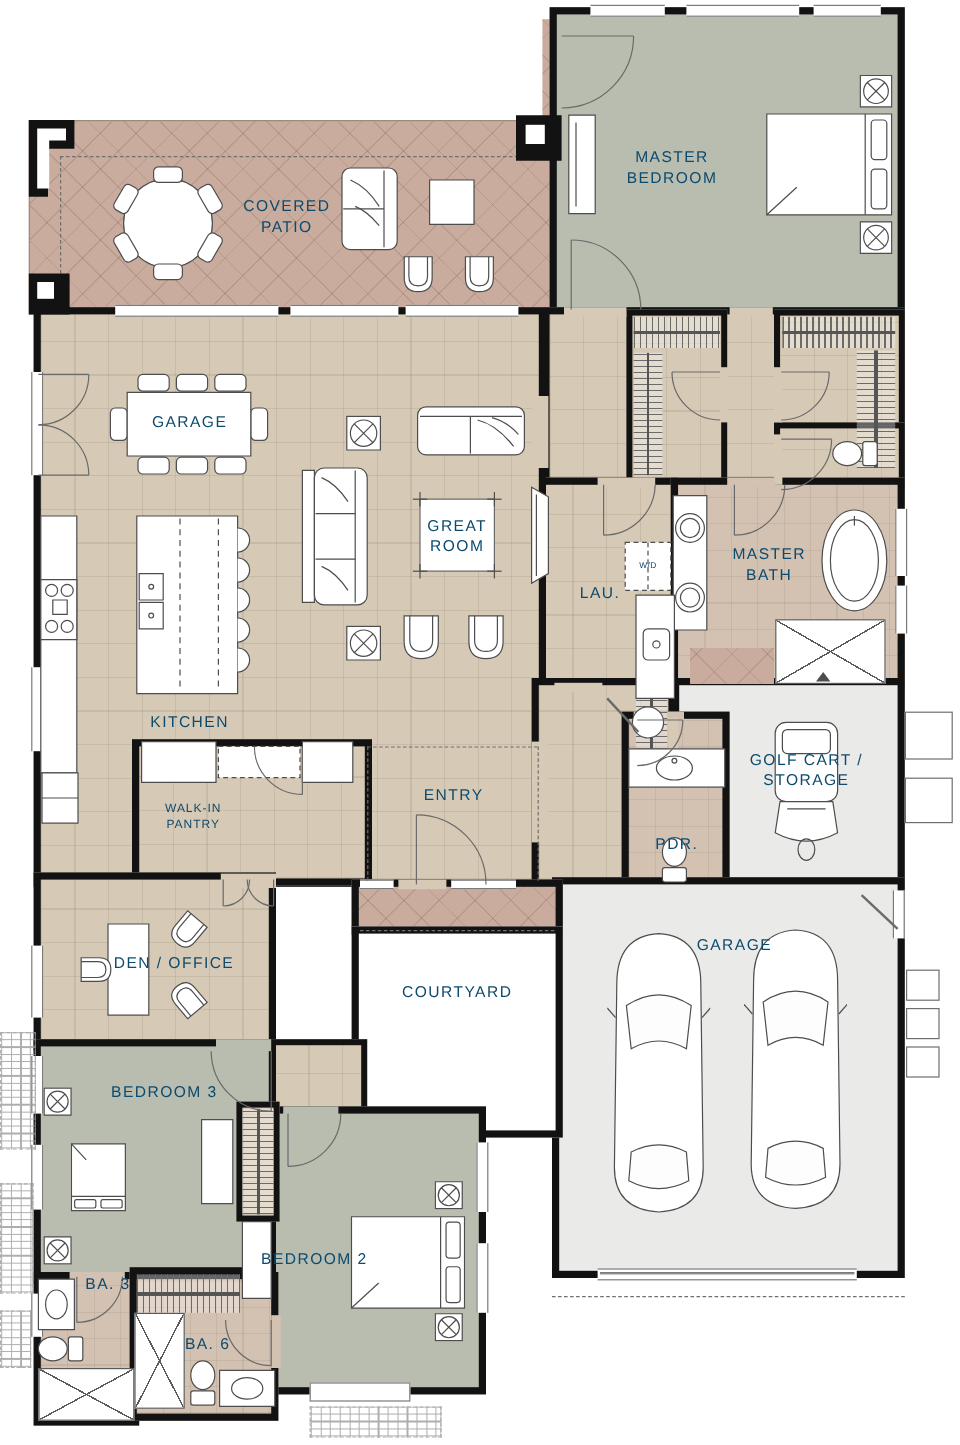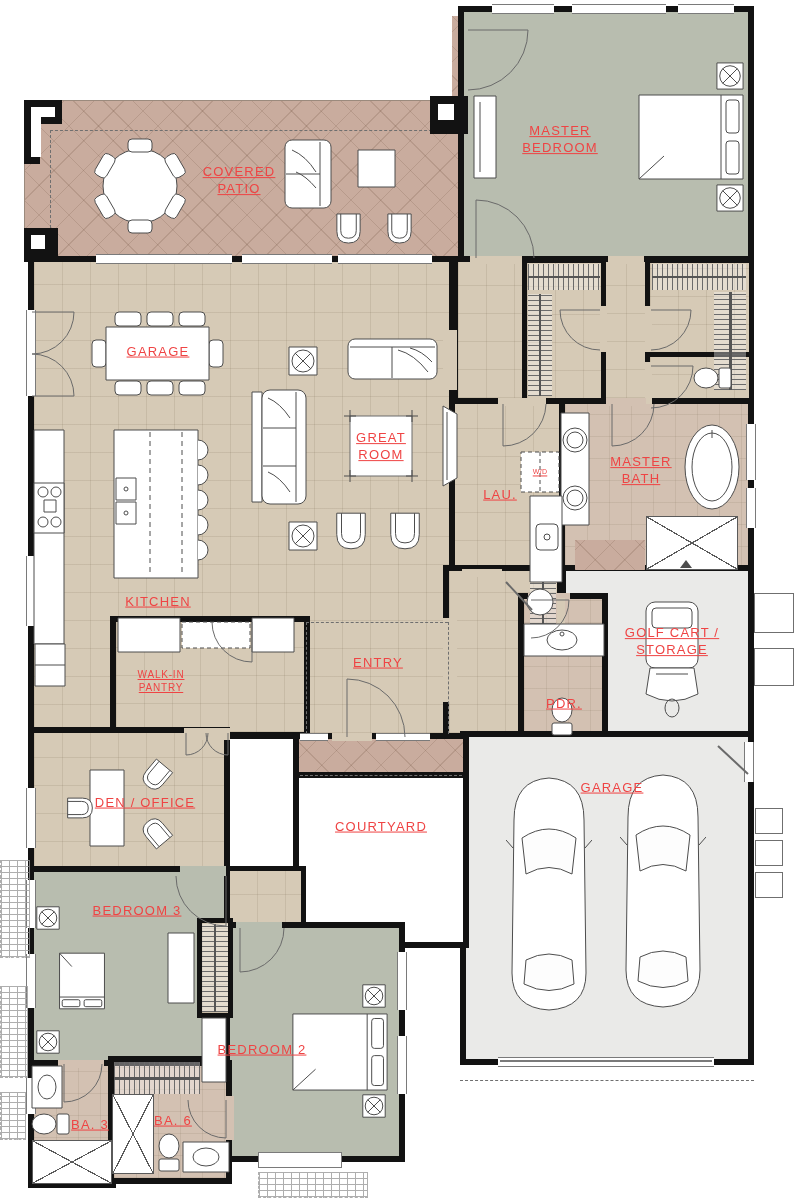--- a/index.html
+++ b/index.html
@@ -35,22 +35,22 @@
            repeating-linear-gradient(90deg,#6b6b6b 0 1px,transparent 1px 5px);}
   .hang.vv{background-image:linear-gradient(to right,transparent 46%,#555 46%,#555 55%,transparent 55%),
            repeating-linear-gradient(0deg,#6b6b6b 0 1px,transparent 1px 5px);}
   .xbox{position:absolute;box-sizing:border-box;background-color:#fff;border:1px solid #5a5a5a;
         background-image:linear-gradient(to top right,transparent calc(50% - .6px),#5a5a5a calc(50% - .6px),#5a5a5a calc(50% + .6px),transparent calc(50% + .6px)),
                          linear-gradient(to bottom right,transparent calc(50% - .6px),#5a5a5a calc(50% - .6px),#5a5a5a calc(50% + .6px),transparent calc(50% + .6px));}
   .shrub{position:absolute;box-sizing:border-box;border:1px dashed #9a9a9a;opacity:.8;
         background-image:repeating-linear-gradient(0deg,#9a9a9a 0 1px,transparent 1px 6px),
                          repeating-linear-gradient(90deg,#9a9a9a 0 1px,transparent 1px 8px);}
   .extbox{position:absolute;box-sizing:border-box;background:#fff;border:1px solid #6f6f6f;}
-  .lbl{position:absolute;transform:translate(-50%,-50%);color:#ef4444;font-size:13px;
-       letter-spacing:1.2px;text-align:center;white-space:pre-line;line-height:1.3;z-index:40;text-decoration:underline;}
+  .lbl{position:absolute;transform:translate(-50%,-50%);color:#0c4a6e;font-size:13px;
+       letter-spacing:1.2px;text-align:center;white-space:pre-line;line-height:1.3;z-index:40;}
   .lbl.sm{font-size:10px;letter-spacing:.8px;}
   .lbl.xs{font-size:7px;letter-spacing:.3px;}
   svg.furn{position:absolute;left:0;top:0;z-index:30;}
   svg.furn *{vector-effect:non-scaling-stroke;}
 </style>
 </head>
 <body>
 
 <div id="plan">
 
@@ -463,16 +463,16 @@
 PANTRY</div>
   <div class="lbl" style="left:378px;top:663px;">ENTRY</div>
   <div class="lbl" style="left:564px;top:675px;margin-top:29px;">PDR.</div>
   <div class="lbl" style="left:672px;top:642px;">GOLF CART /
 STORAGE</div>
   <div class="lbl" style="left:612px;top:788px;">GARAGE</div>
   <div class="lbl" style="left:145px;top:803px;">DEN / OFFICE</div>
   <div class="lbl" style="left:381px;top:827px;">COURTYARD</div>
   <div class="lbl" style="left:137px;top:911px;">BEDROOM 3</div>
   <div class="lbl" style="left:262px;top:1050px;">BEDROOM 2</div>
-  <div class="lbl" style="left:90px;top:1125px;">BA. 3</div>
+  <div class="lbl" style="left:90px;top:1071px;">BA. 3</div>
   <div class="lbl" style="left:173px;top:1121px;">BA. 6</div>
 
 </div>
 
 </body></html>

